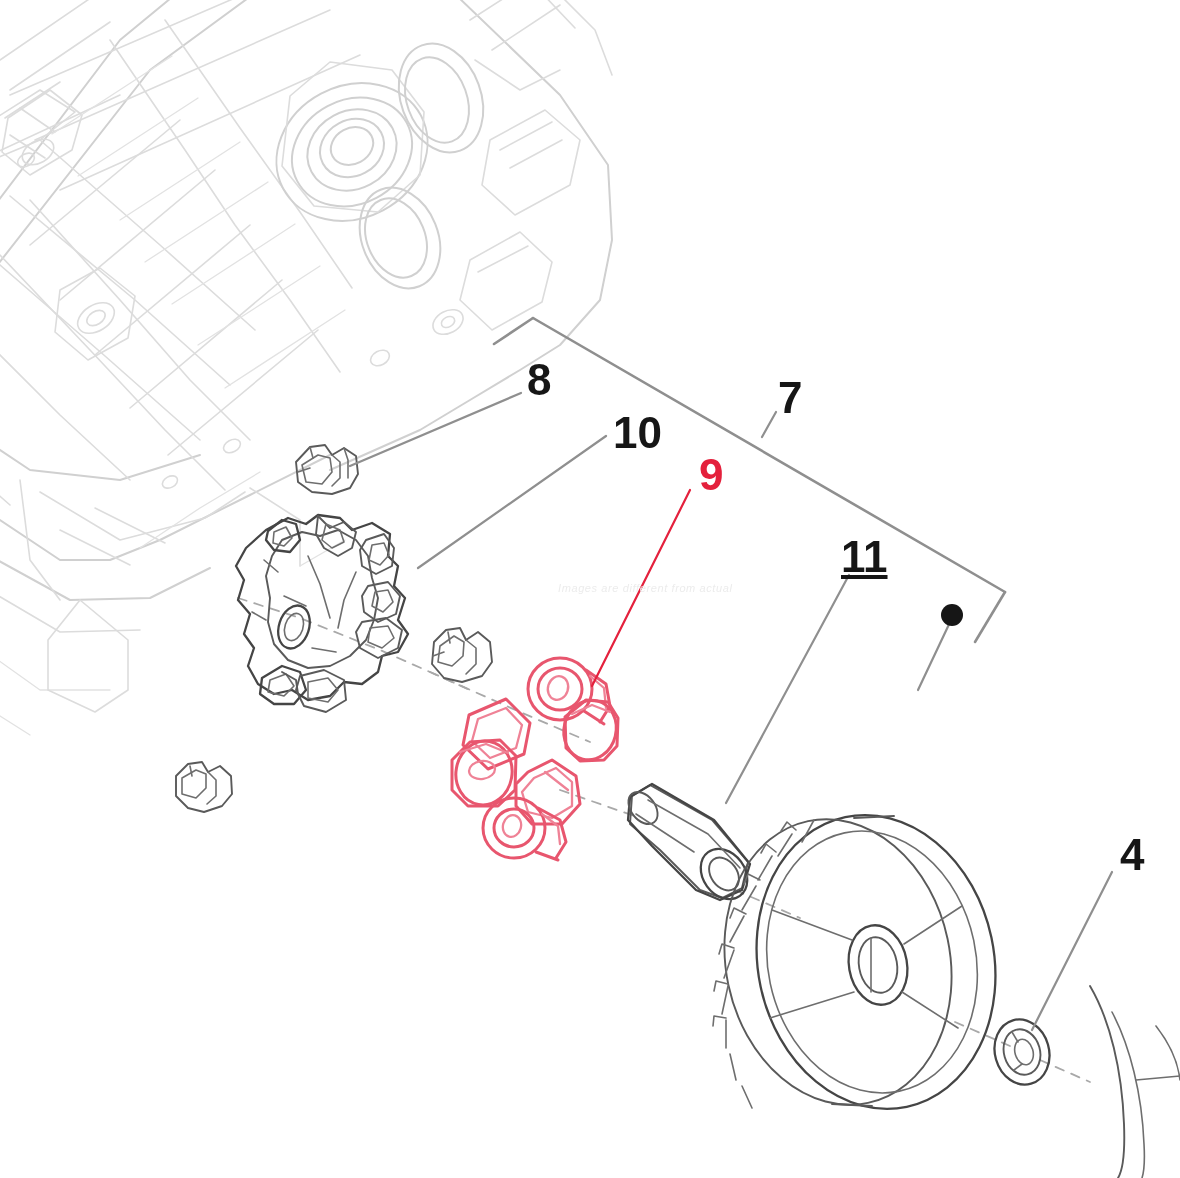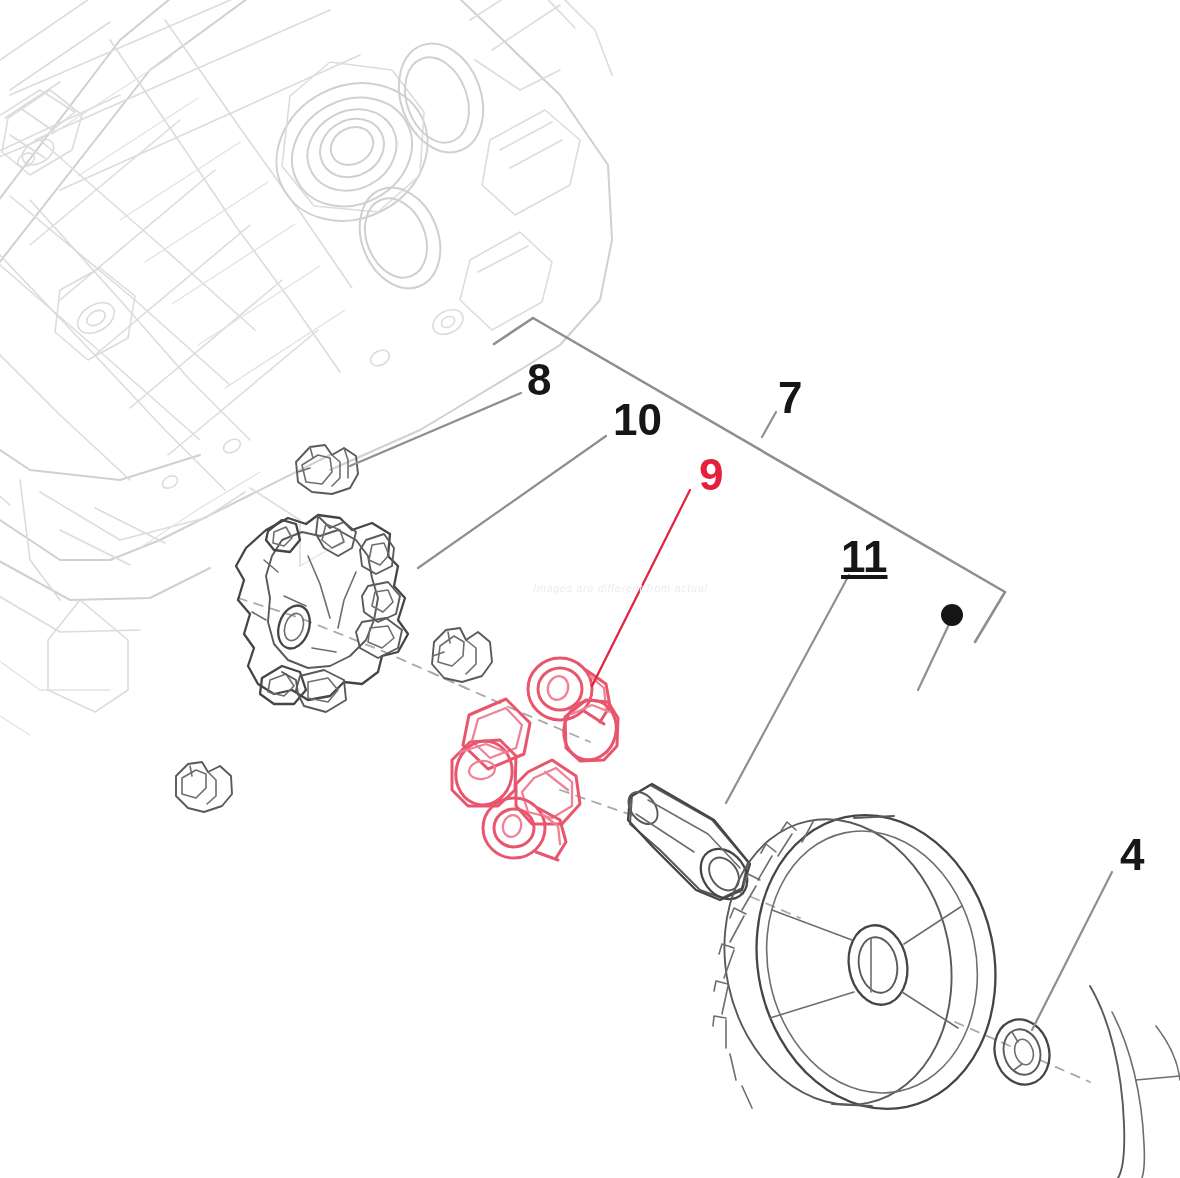--- a/index.html
+++ b/index.html
@@ -368,25 +368,25 @@
       <path class="leader" d="M 952 618 L 918 690"></path>
     </g>
 
     <g>
       <circle cx="952" cy="615" r="11" fill="#161616"></circle>
     </g>
   </svg>
 
   <div class="callout-label" style="left:527px;top:358px;">8</div>
 
-  <div class="callout-label" style="left:613px;top:398px;text-align:center;">10</div>
+  <div class="callout-label" style="left:613px;top:411px;text-align:center;">10</div>
 
   <div class="callout-label red" style="left:699px;top:453px;">9</div>
 
   <div class="callout-label" style="left:778px;top:376px;">7</div>
 
   <div class="callout-label" style="left:841px;top:535px;text-decoration:underline;">11</div>
 
   <div class="callout-label" style="left:1120px;top:833px;">4</div>
 
-  <div class="wm" style="left:533px;top:582px;font-style:italic;">Images are different from actual</div>
+  <div class="wm" style="left:558px;top:582px;font-style:italic;">Images are different from actual</div>
 
 </div>
 
 </body></html>

